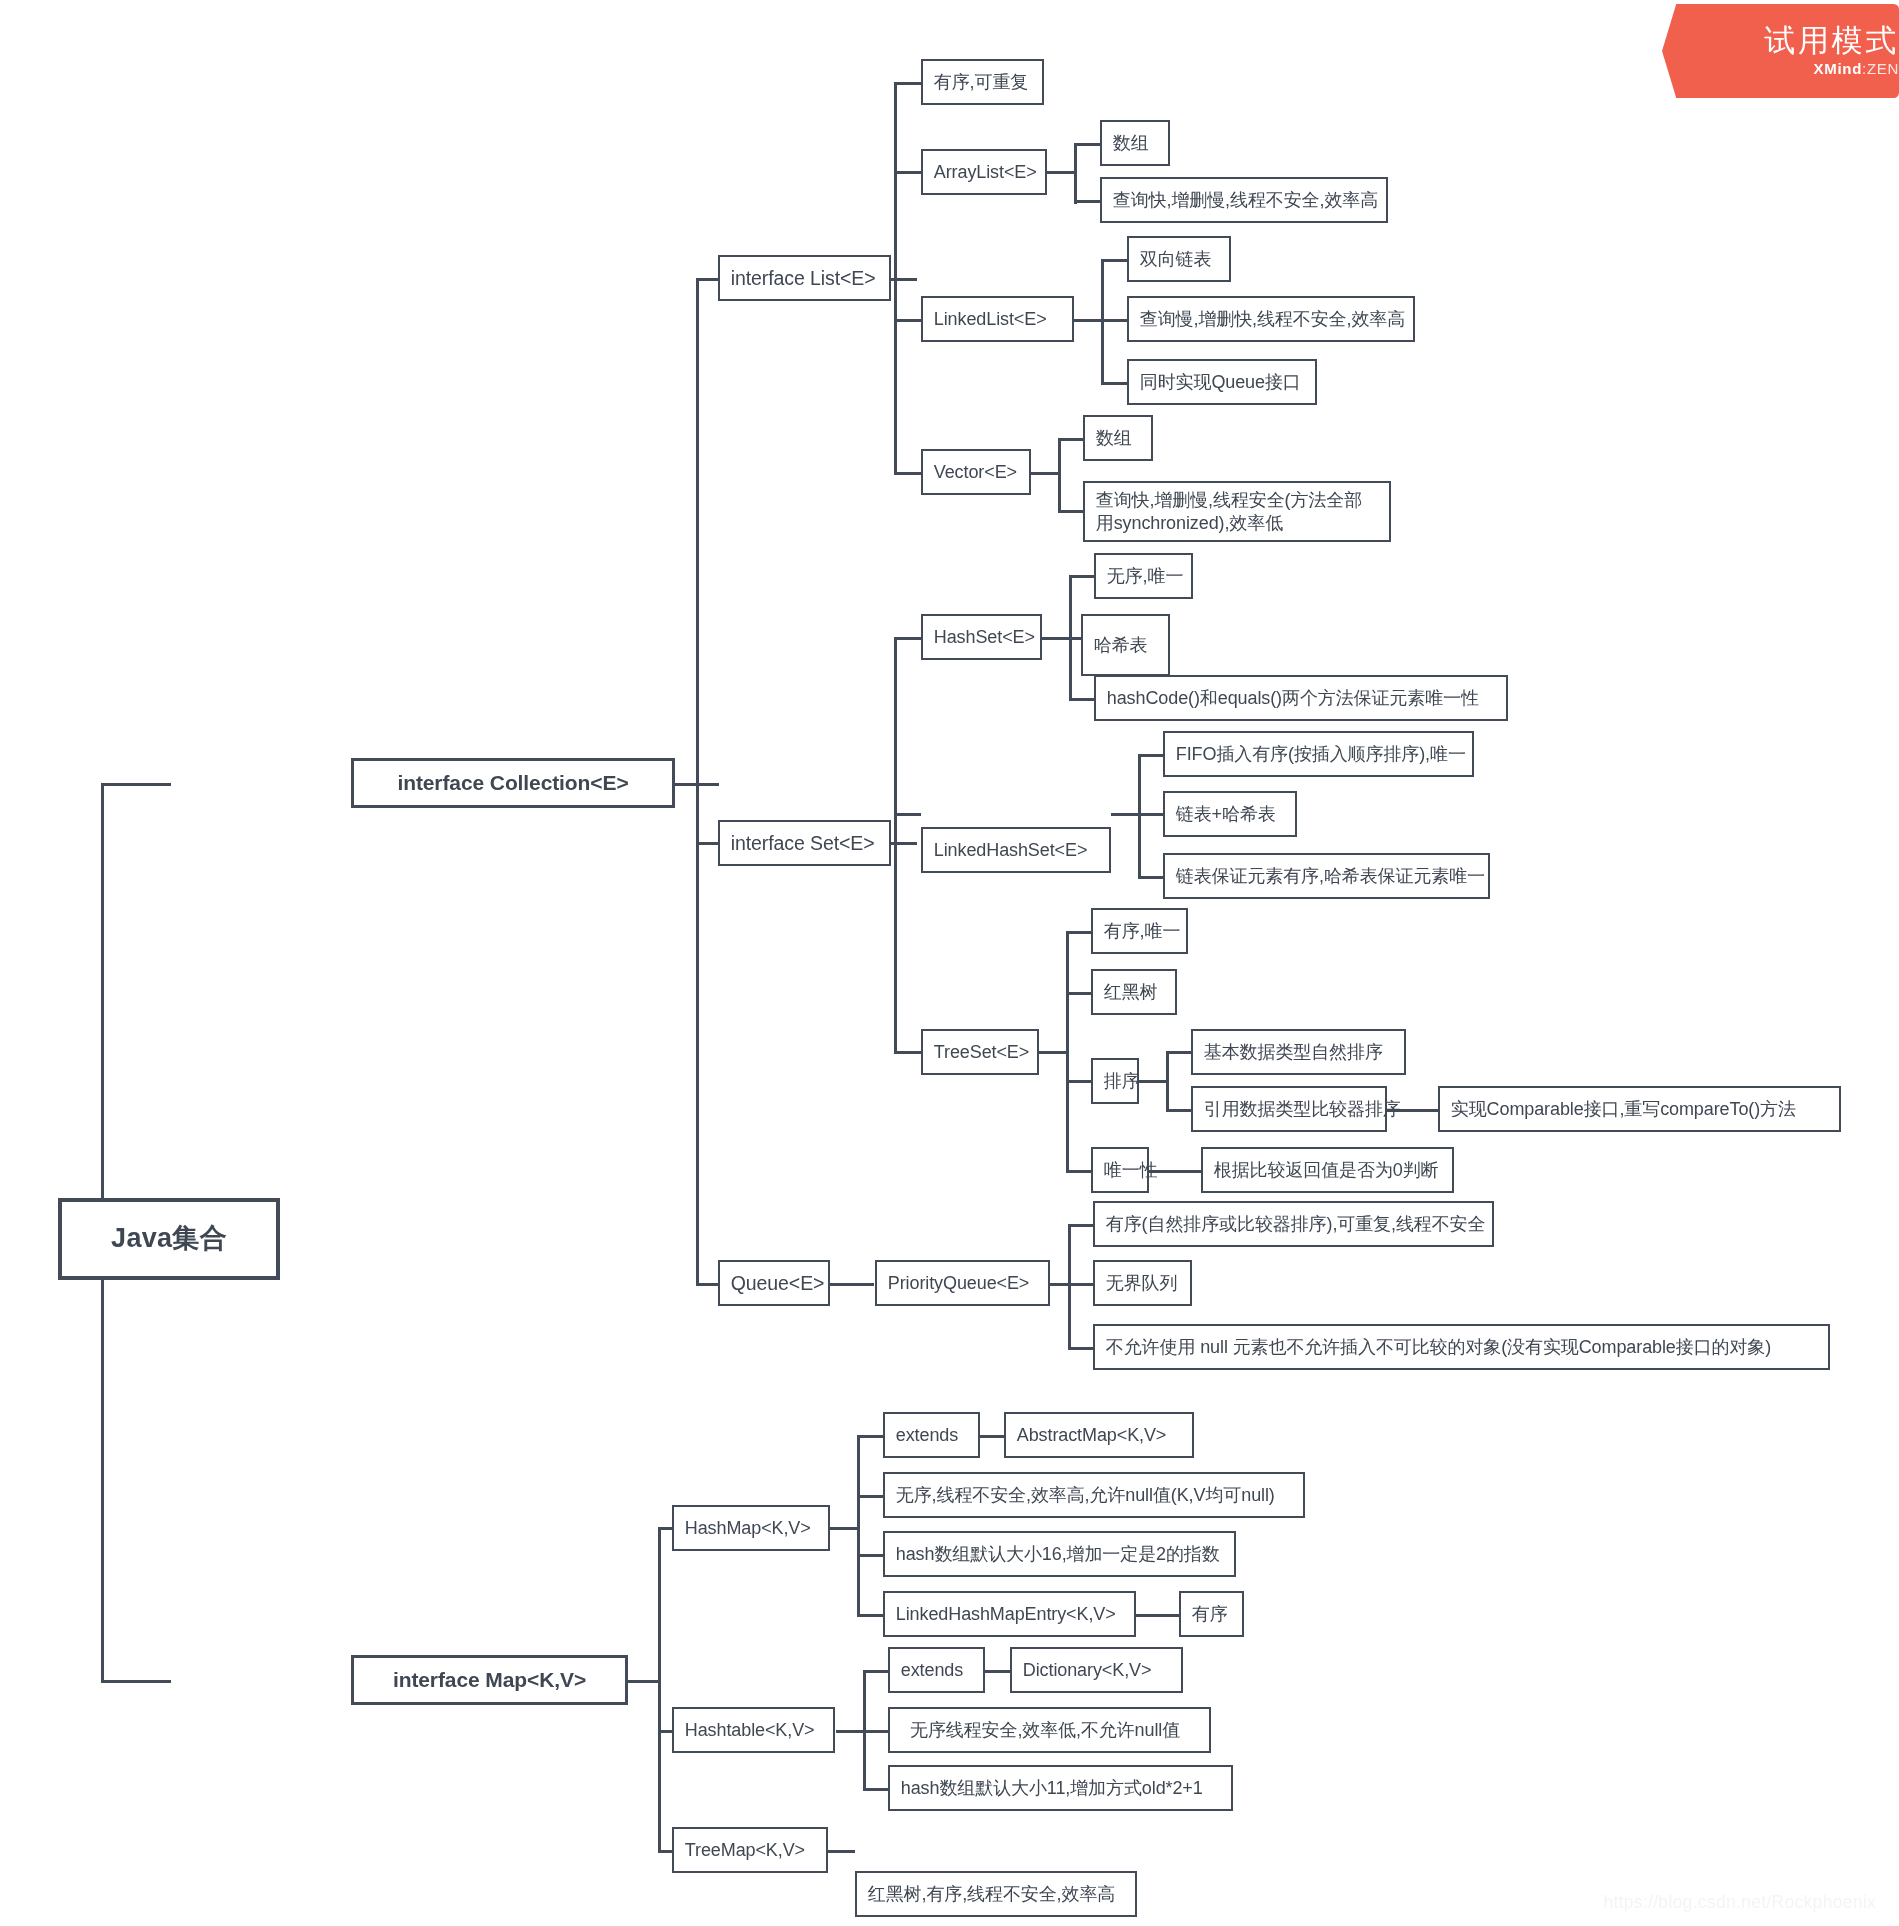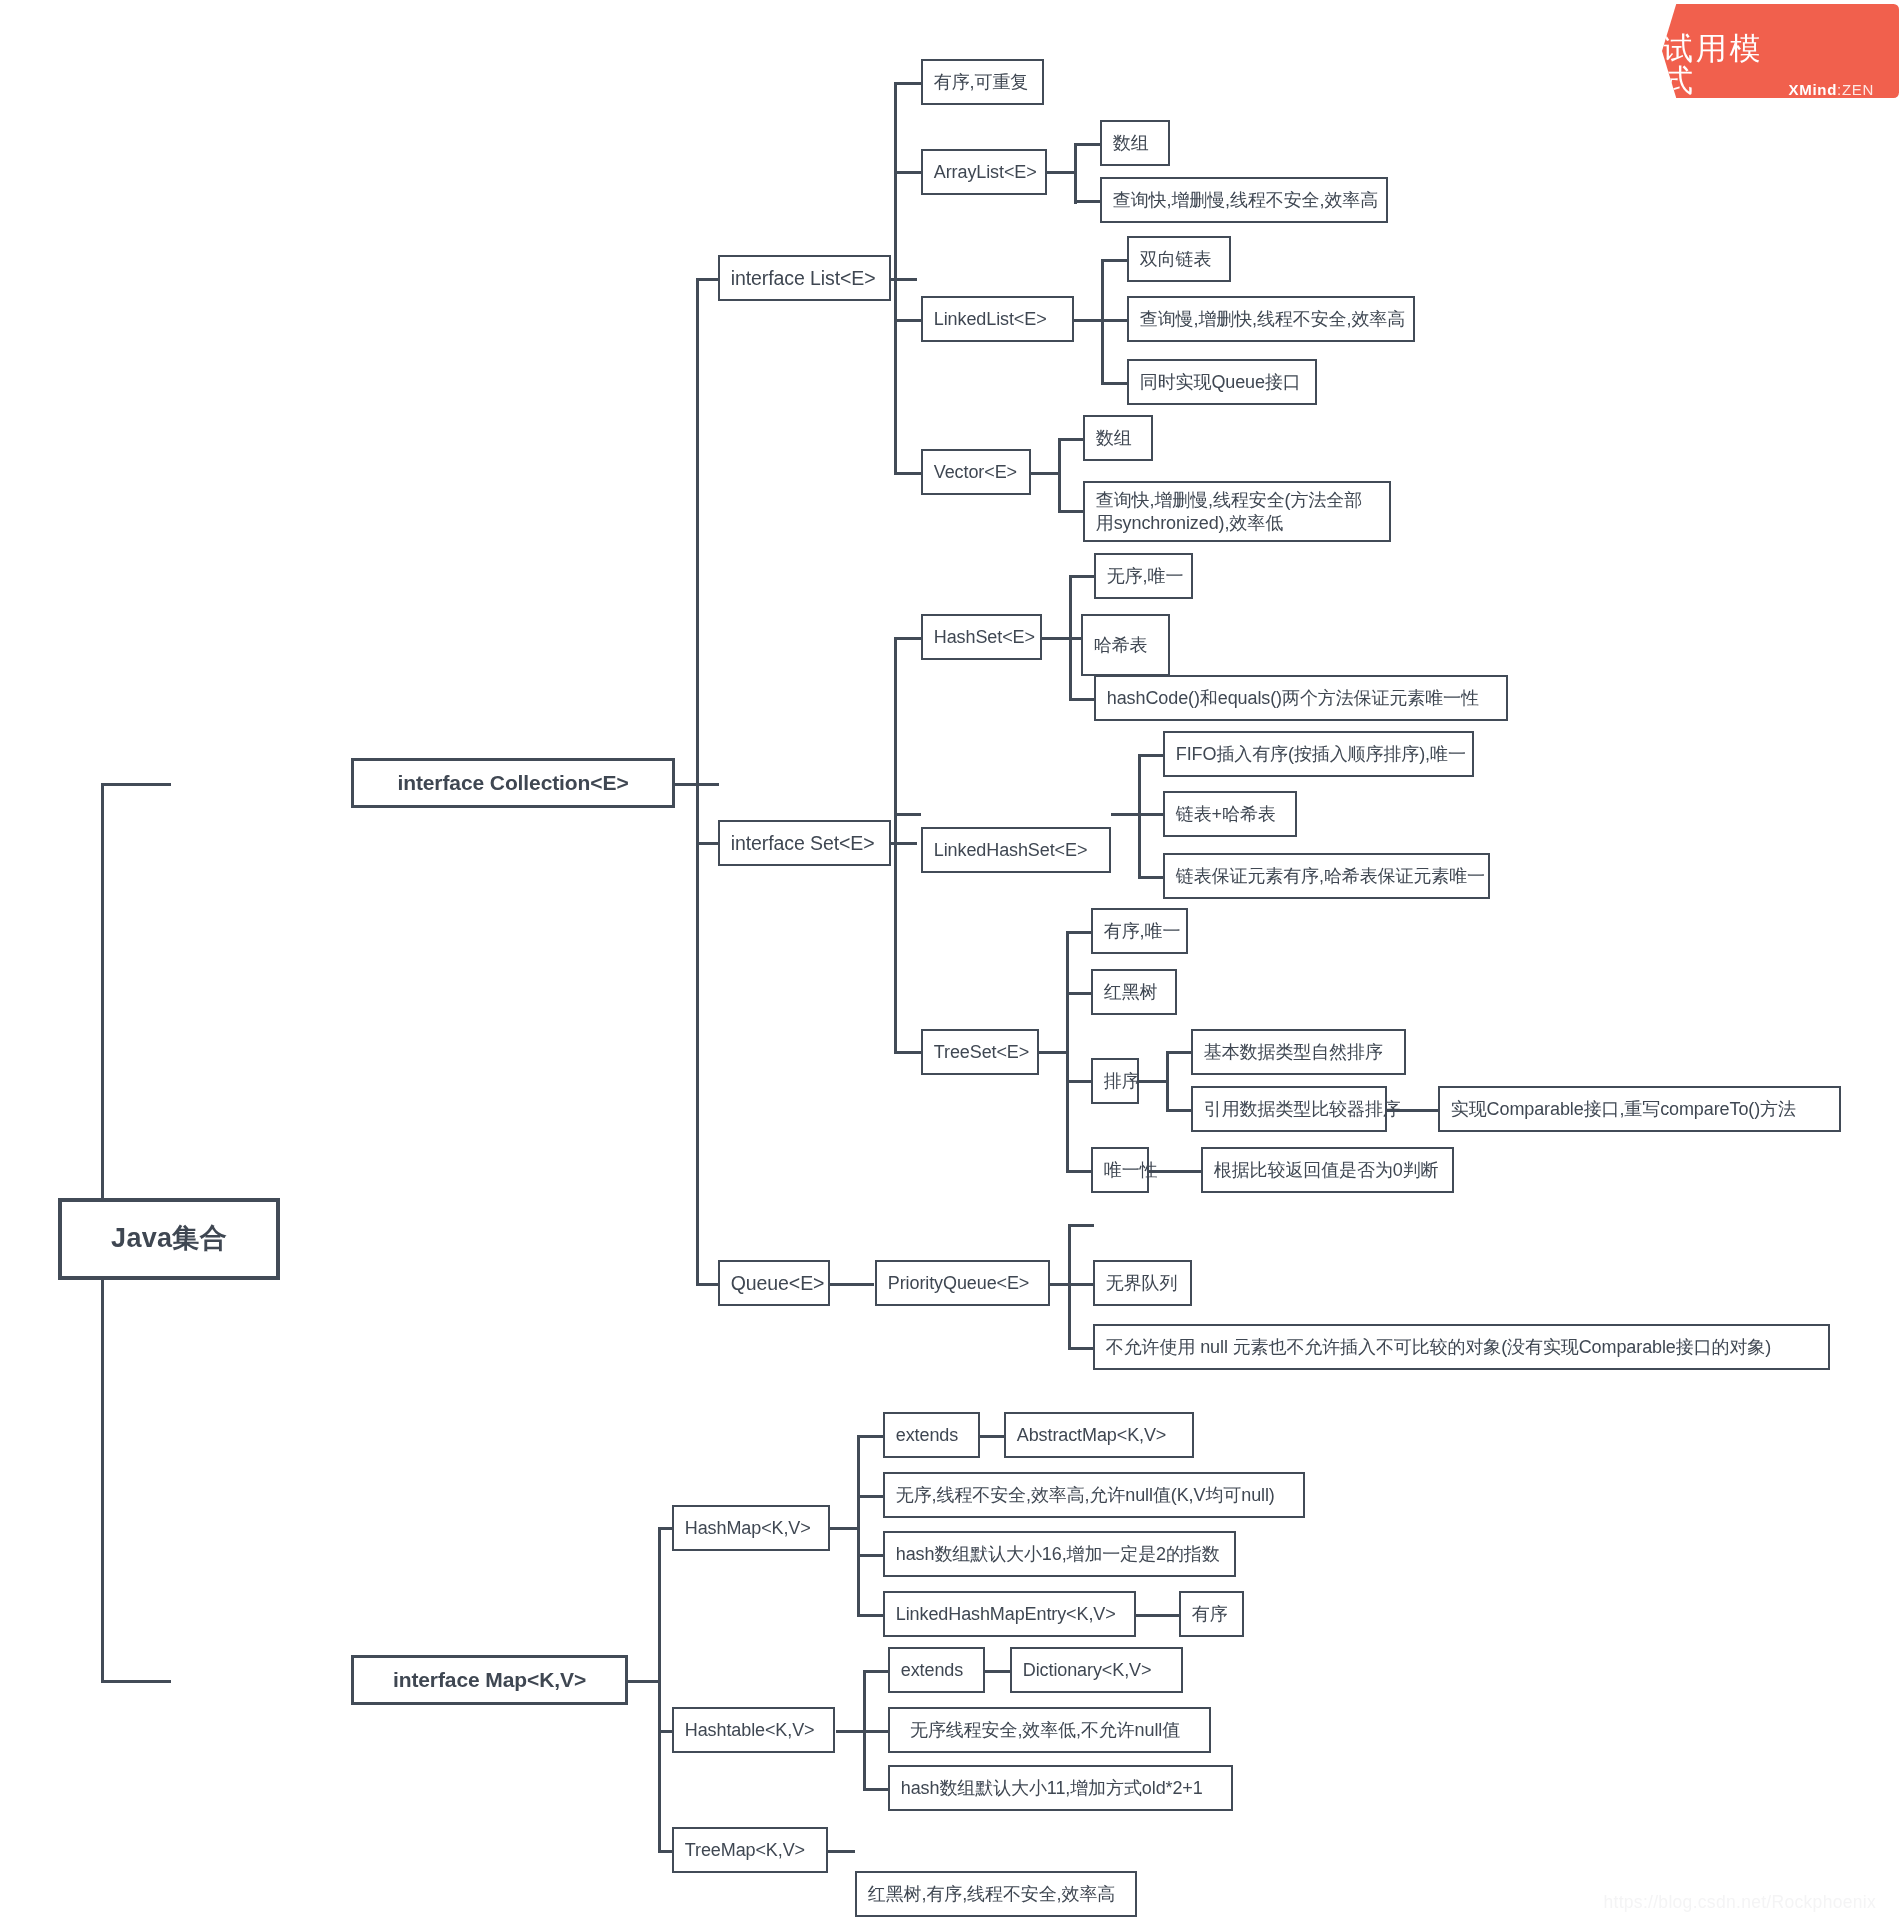--- a/index.html
+++ b/index.html
@@ -54,23 +54,23 @@
 
   
   #trial-badge{
     position:absolute;
     top:4px; right:0;
     width:237px;height:94px;
     background:#f1604d;
     -webkit-clip-path:polygon(6% 0,100% 0,100% 100%,6% 100%,0 50%);
     clip-path:polygon(6% 0,100% 0,100% 100%,6% 100%,0 50%);
     border-radius:0 5.4px 5.4px 0;
-    display:flex;flex-direction:row;
+    display:flex;flex-direction:column;
     align-items:flex-end;justify-content:center;
-    padding-right:25px;
+    padding-right:0;
     box-sizing:border-box;
   }
   #trial-badge .tb-title{
     color:#ffffff;font-size:31px;font-weight:normal;
     letter-spacing:2.7px;line-height:1.05;
   }
   #trial-badge .tb-sub{
     color:#ffffff;font-size:15px;letter-spacing:0.7px;margin-top:2.7px;
   }
   #trial-badge .tb-sub b{font-weight:bold;}
@@ -306,20 +306,23 @@
   <div class="node lvl3" style="left:1091px;top:1147px;width:58px;height:46px;">
     <span>唯一性</span>
   </div>
   <div class="node lvl3" style="left:1201px;top:1147px;width:253px;height:46px;">
     <span>根据比较返回值是否为0判断</span>
   </div>
 
   <div class="node lvl3" style="left:875px;top:1260px;width:175px;height:46px;">
     <span>PriorityQueue&lt;E&gt;</span>
   </div>
+  <div class="node lvl3" style="left:1093px;top:1201px;width:401px;height:46px;">
+    <span>有序(自然排序或比较器排序),可重复,线程不安全</span>
+  </div>
   <div class="node lvl3" style="left:1093px;top:1260px;width:99px;height:46px;">
     <span>无界队列</span>
   </div>
   <div class="node lvl3" style="left:1093px;top:1324px;width:737px;height:46px;">
     <span>不允许使用 null 元素也不允许插入不可比较的对象(没有实现Comparable接口的对象)</span>
   </div>
 
   <div class="node lvl3" style="left:672px;top:1505px;width:158px;height:46px;">
     <span>HashMap&lt;K,V&gt;</span>
   </div>

